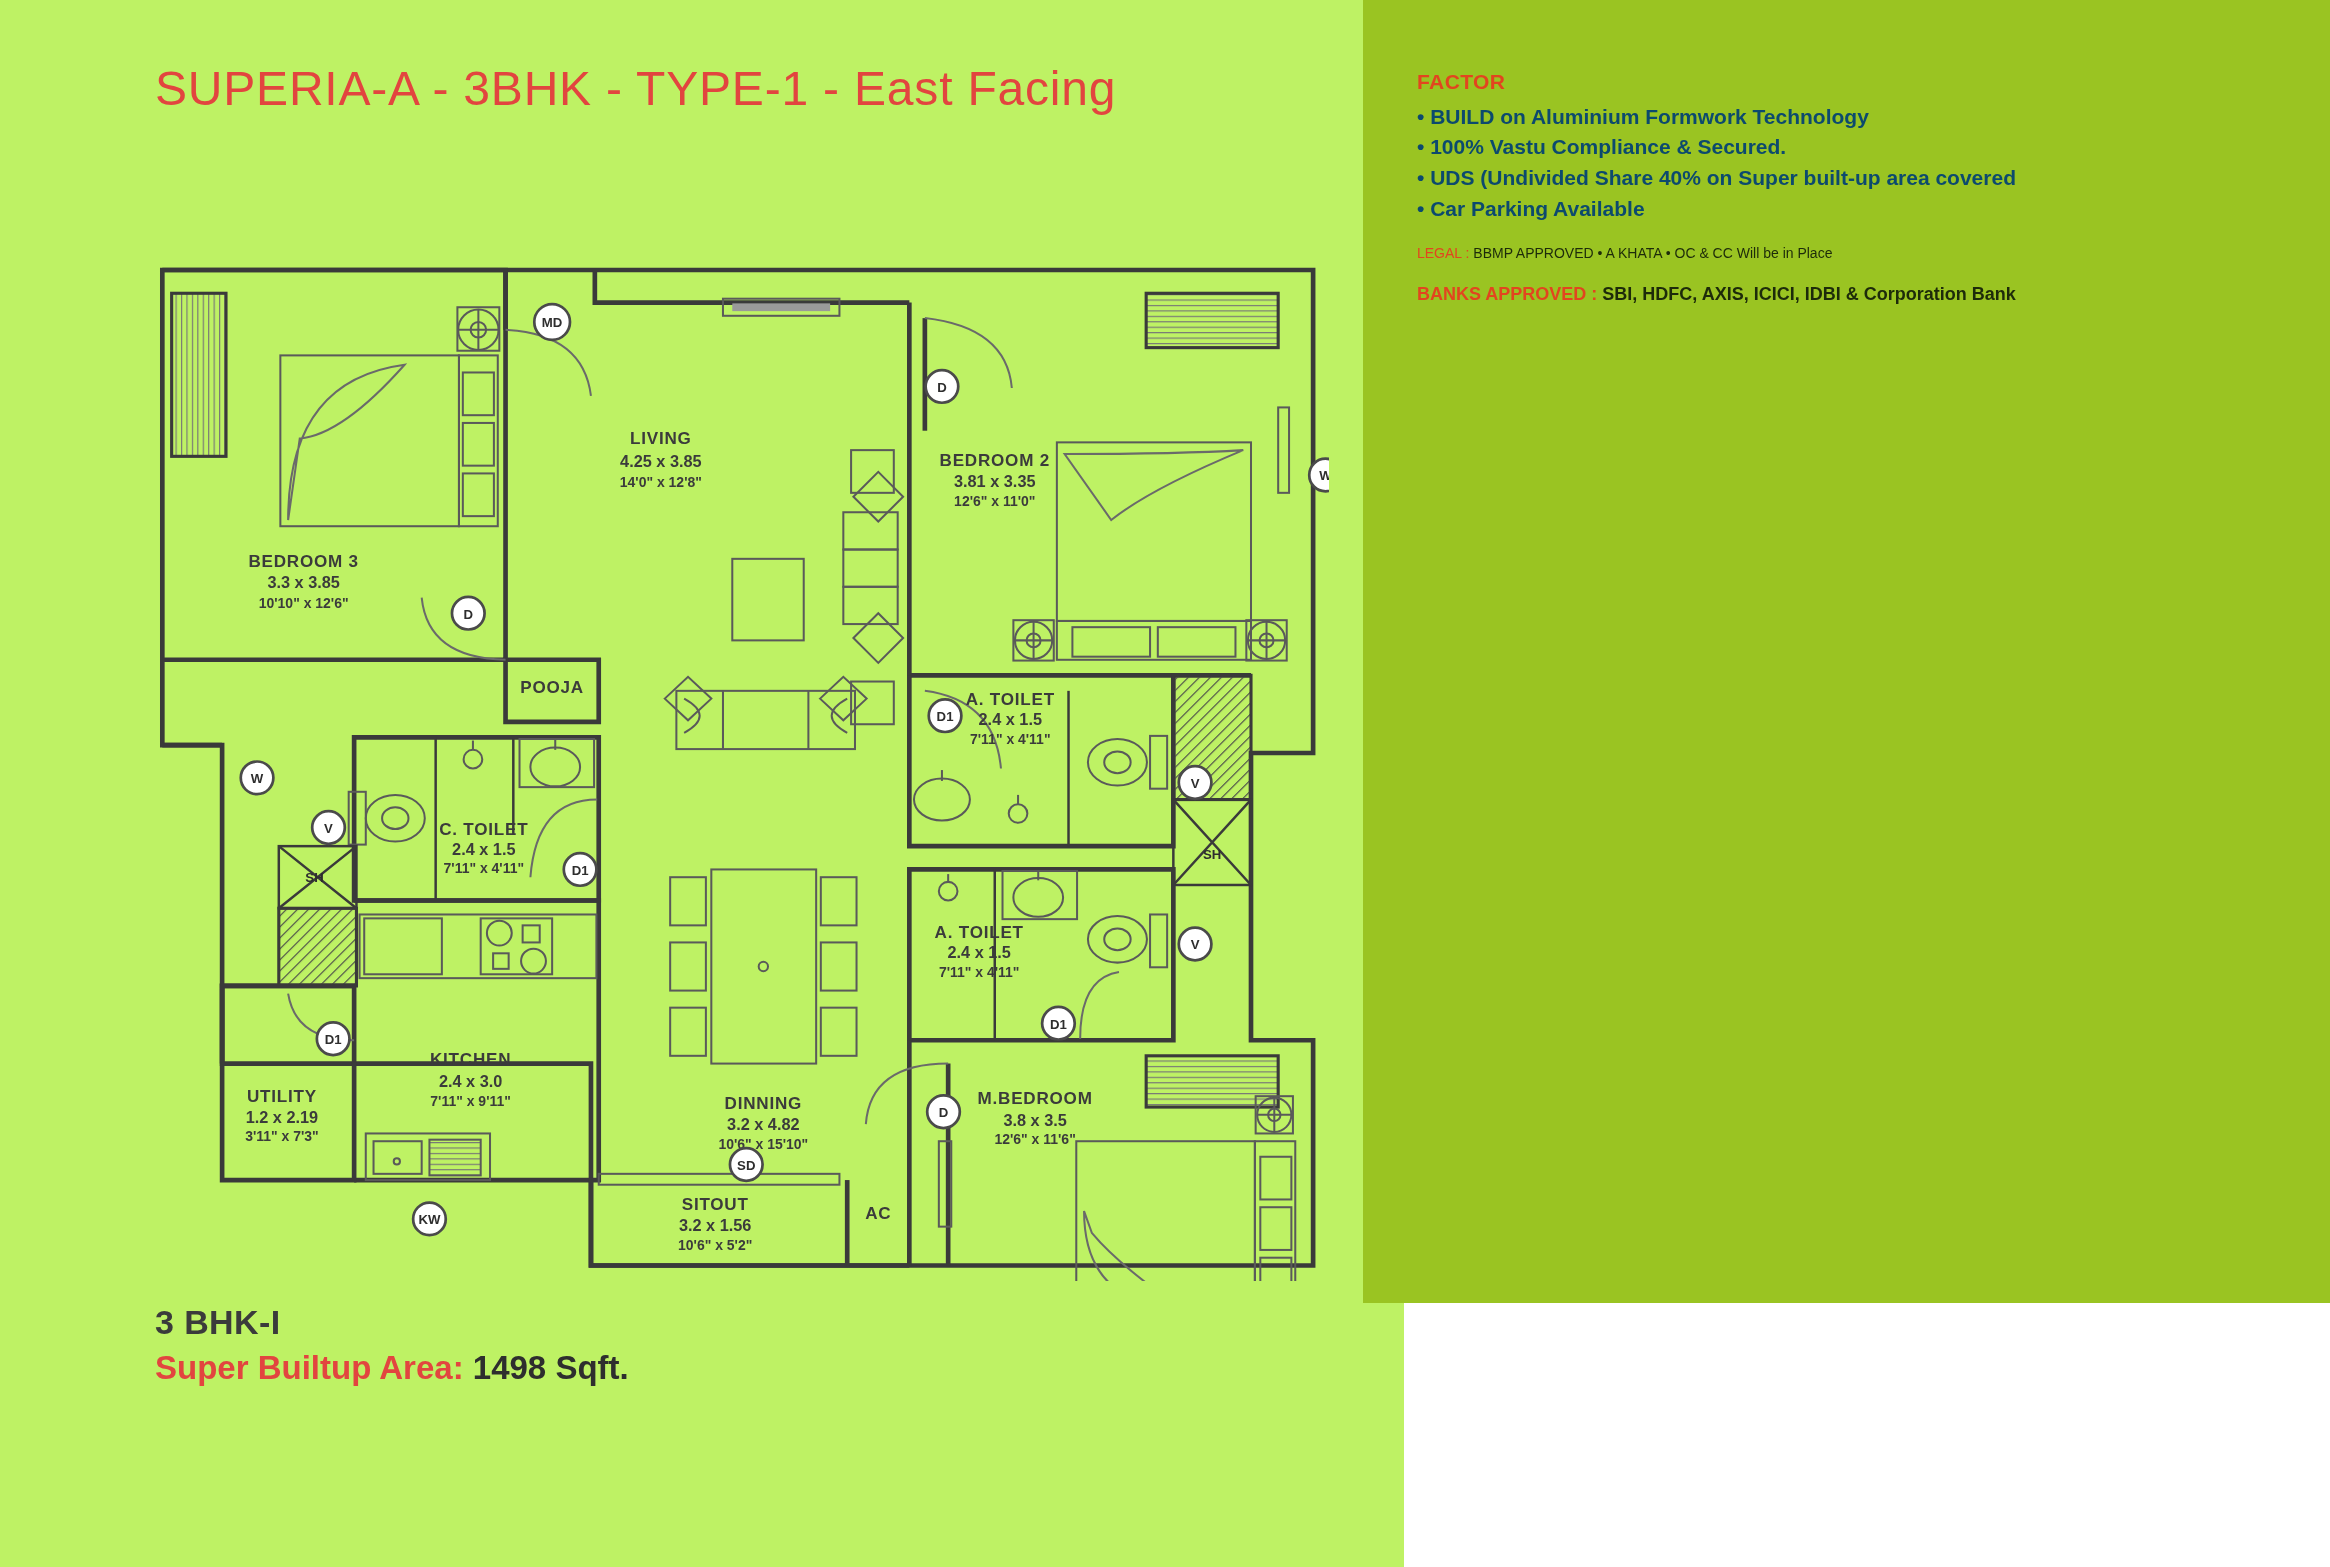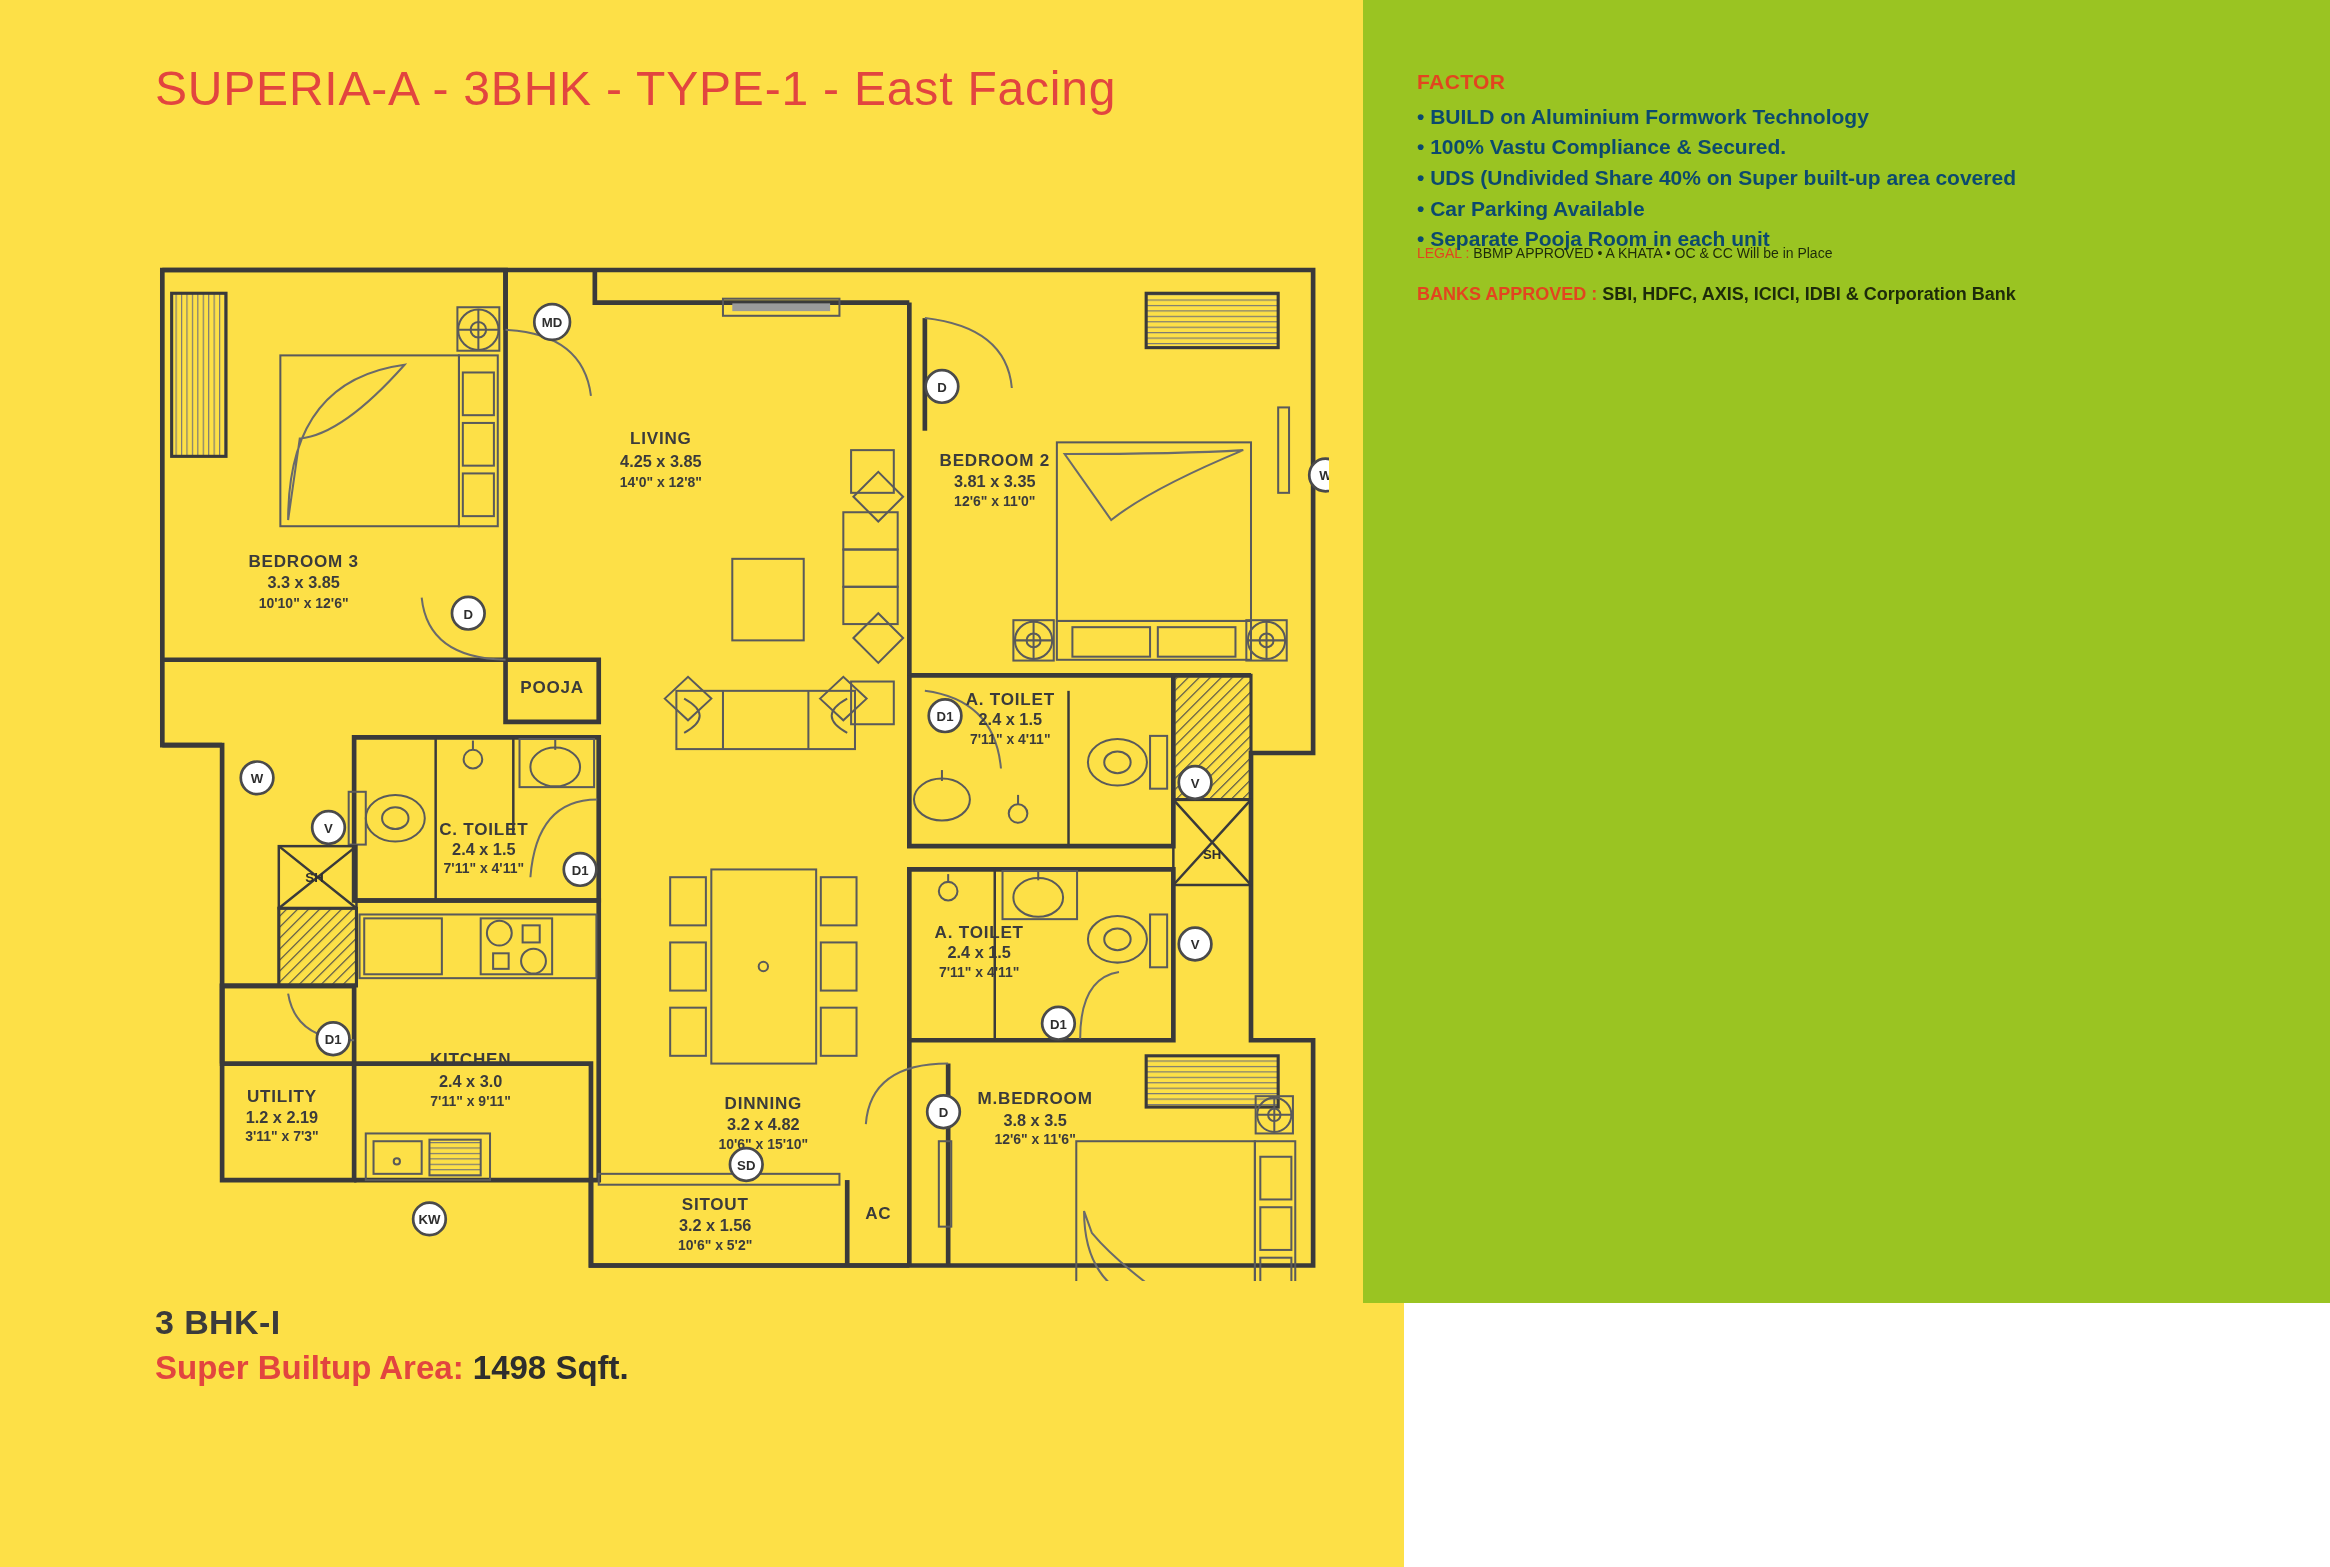--- a/index.html
+++ b/index.html
@@ -5,21 +5,21 @@
   * { margin:0; padding:0; box-sizing:border-box; }
   html,body { width:2330px; height:1567px; overflow:hidden; }
   body {
     font-family:"Liberation Sans", sans-serif;
     background:#ffffff;
     position:relative;
   }
   
   #left-panel{
     position:absolute; left:0; top:0; width:1404px; height:1567px;
-    background:#fde047;
+    background:#bef264;
   }
   #page-title{
     position:absolute; left:155px; top:61px;
     font-size:48px; font-weight:400; letter-spacing:0.8px;
     color:#e2453f;
     font-family:"Liberation Sans", sans-serif;
     white-space:nowrap;
   }
   
   #floorplan-wrap{
@@ -452,21 +452,20 @@
 </div>
 
 <div id="right-panel">
 
   <div id="factor-block">
     <div class="factor-head">FACTOR</div>
     <div class="factor-item">• BUILD on Aluminium Formwork Technology</div>
     <div class="factor-item">• 100% Vastu Compliance &amp; Secured.</div>
     <div class="factor-item">• UDS (Undivided Share 40% on Super built-up area covered</div>
     <div class="factor-item">• Car Parking Available</div>
-    <div class="factor-item">• Separate Pooja Room in each unit</div>
   </div>
 
   <div id="legal-line">
     <span class="key">LEGAL :</span><span> BBMP APPROVED • A KHATA • OC &amp; CC Will be in Place</span>
   </div>
 
   <div id="banks-line">
     <span class="key">BANKS APPROVED :</span><span> SBI, HDFC, AXIS, ICICI, IDBI &amp; Corporation Bank</span>
   </div>
 

